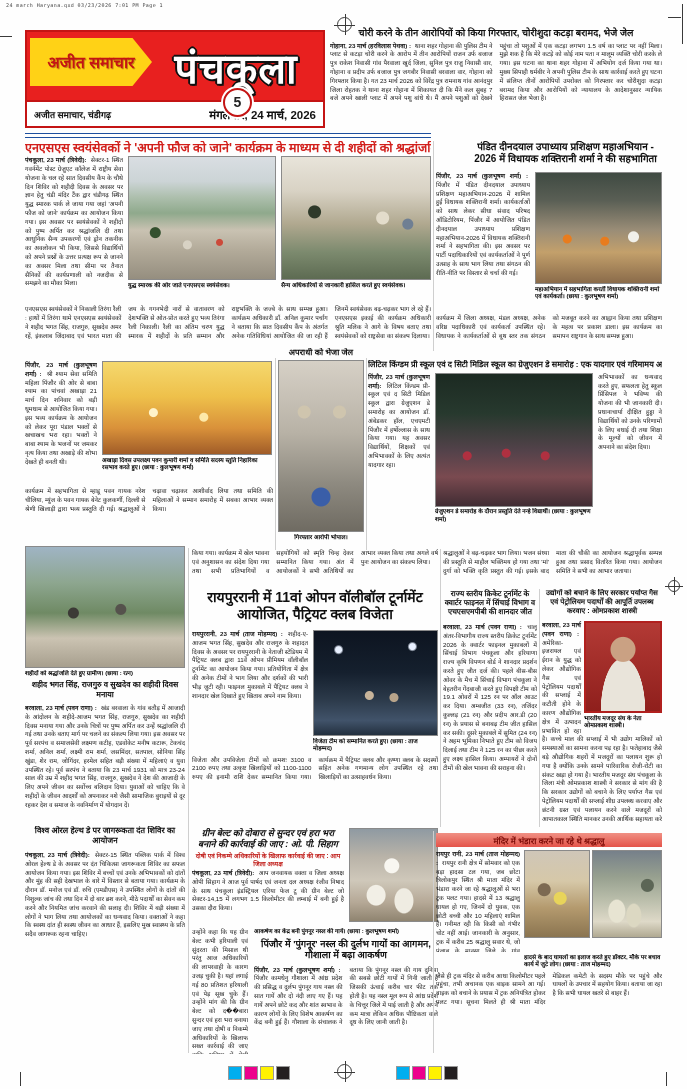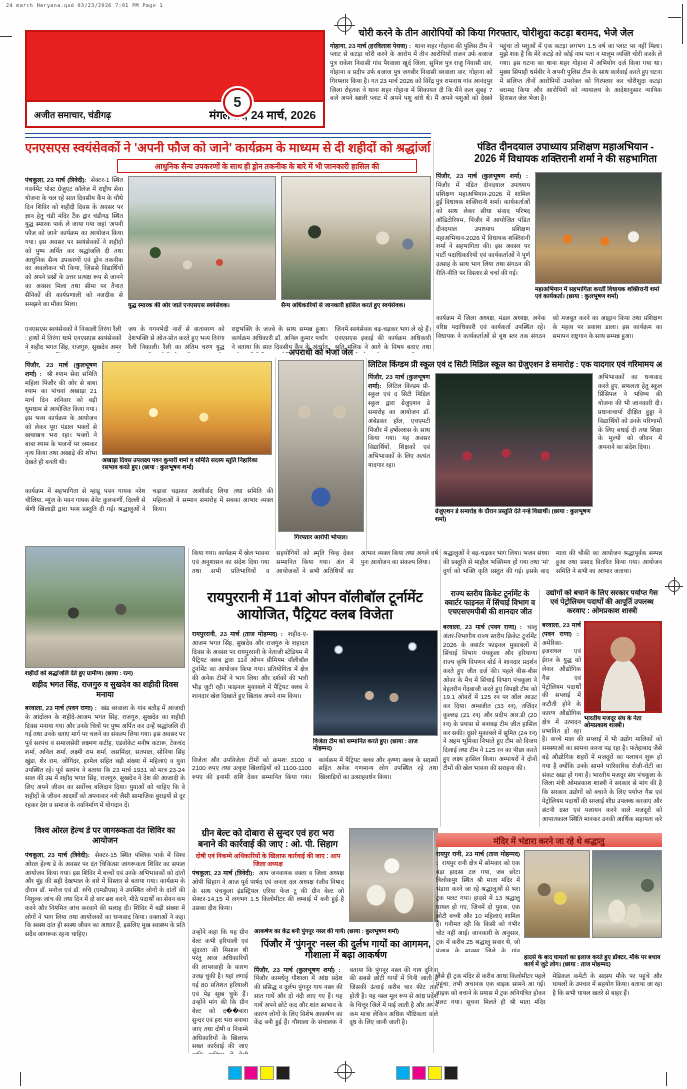--- a/index.html
+++ b/index.html
@@ -119,40 +119,45 @@
 <div class="page">
 
   <div class="abs printline mono" style="left:6px;top:2px;">24 march Haryana.qxd  03/23/2026  7:01 PM  Page 1</div>
   <div class="cross" style="left:337px;top:17px;"></div>
   <div class="tick" style="left:682px;top:4px;width:1px;height:40px;"></div>
   <div class="tick" style="left:668px;top:17px;width:13px;height:1px;"></div>
   <div class="tick" style="left:0;top:36px;width:12px;height:1px;"></div>
   <div class="cross" style="left:668px;top:580px;width:10px;height:10px;"></div>
 
   <div class="masthead" style="left:25px;top:30px;width:296px;height:94px;">
+    <div class="mast-top">
+      <div class="mast-flag">
+        <span>अजीत समाचार</span>
+      </div>
+      <div class="mast-city">पंचकूला</div>
+    </div>
     <div class="mast-bottom">
       <span class="mast-ed">अजीत समाचार, चंडीगढ़</span>
       <span class="mast-page">5</span>
       <span class="mast-date">मंगलवार, 24 मार्च, 2026</span>
     </div>
   </div>
 
   <div class="art" style="left:330px;top:27px;width:332px;height:106px;">
     <div class="hl nowrap" style="font-size:9.5px;">चोरी करने के तीन आरोपियों को किया गिरफ्तार, चोरीशुदा कटड़ा बरामद, भेजे जेल</div>
     <div class="body cols2" style="height:90px;margin-top:3px;">
       <b class="dl">गोहाना, 23 मार्च (हरविलास पेथवा) :</b>
       <span>थाना शहर गोहाना की पुलिस टीम ने प्लाट से कटड़ा चोरी करने के आरोप में तीन आरोपियों राजन उर्फ बजाज पुत्र राकेश निवासी गांव पैरवाला खुर्द जिला, सुनिल पुत्र राजु निवासी वार, गोहाना व प्रदीप उर्फ बजाज पुत्र जगबीर निवासी बरवाला वार, गोहाना को गिरफ्तार किया है। गत 23 मार्च 2026 को विरेंद्र पुत्र रामनाथ गांव आनंदपुर जिला रोहतक ने थाना शहर गोहाना में शिकायत दी कि मैंने कल सुबह 7 बजे अपने खाली प्लाट में अपने पशु बांधे थे। मैं अपने पशुओं को देखने पहुंचा तो पशुओं में एक कटड़ा लगभग 1.5 वर्ष का प्लाट पर नहीं मिला। मुझे शक है कि मेरे कटड़े को कोई नाम पता न मालूम व्यक्ति चोरी करके ले गया। इस घटना का थाना शहर गोहाना में अभियोग दर्ज किया गया था। मुख्य सिपाही धर्मबीर ने अपनी पुलिस टीम के साथ कार्रवाई करते हुए घटना में संलिप्त तीनों आरोपियों उपरोक्त को गिरफ्तार कर चोरीशुदा कटड़ा बरामद किया और आरोपियों को न्यायालय के आदेशानुसार न्यायिक हिरासत जेल भेजा है।</span>
     </div>
   </div>
 
   <div class="blue-rule" style="left:25px;top:133px;width:406px;"></div>
 
   <div class="art" style="left:25px;top:141px;width:406px;height:212px;">
     <div class="hl hl-red nowrap" style="font-size:12.5px;">एनएसएस स्वयंसेवकों ने 'अपनी फौज को जाने' कार्यक्रम के माध्यम से दी शहीदों को श्रद्धांजलि</div>
-    <div class="subhead-box" style="margin:3px 0 3px 92px;width:300px;box-sizing:border-box;">आधुनिक सैन्य उपकरणों के साथ ही ड्रोन तकनीक के बारे में भी जानकारी हासिल की</div>
     <div class="row">
       <div class="body" style="width:98px;height:146px;">
         <b class="dl">पंचकूला, 23 मार्च (त्रिवेदी):</b>
         <span>सेक्टर-1 स्थित गवर्नमेंट पोस्ट ग्रेजुएट कॉलेज में राष्ट्रीय सेवा योजना के चल रहे सात दिवसीय कैंप के चौथे दिन शिविर को शहीदी दिवस के अवसर पर ज्ञान हेतु चंडी मंदिर टैंक द्वार चंडीगढ़ स्थित युद्ध स्मारक पार्क ले जाया गया जहां 'अपनी फौज को जाने' कार्यक्रम का आयोजन किया गया। इस अवसर पर स्वयंसेवकों ने शहीदों को पुष्प अर्पित कर श्रद्धांजलि दी तथा आधुनिक सैन्य उपकरणों एवं ड्रोन तकनीक का अवलोकन भी किया, जिससे विद्यार्थियों को अपने प्रश्नों के उत्तर प्रत्यक्ष रूप से जानने का अवसर मिला तथा सीमा पर तैनात सैनिकों की कार्यप्रणाली को नजदीक से समझने का मौका मिला।</span>
       </div>
       <figure style="width:148px;margin-left:5px;">
         <div class="ph ph-nss1" style="height:124px;"></div>
         <figcaption class="cap">युद्ध स्मारक की ओर जाते एनएसएस स्वयंसेवक।</figcaption>
       </figure>
       <figure style="width:150px;margin-left:5px;">
@@ -285,21 +290,21 @@
     <div class="hl" style="font-size:8px;height:22px;">विश्व ओरल हेल्थ डे पर जागरूकता दंत शिविर का आयोजन</div>
     <div class="body" style="height:200px;margin-top:3px;">
       <b class="dl">पंचकूला, 23 मार्च (त्रिवेदी):</b>
       <span>सेक्टर-15 स्थित पब्लिक पार्क में विश्व ओरल हेल्थ डे के अवसर पर दंत चिकित्सा जागरूकता शिविर का सफल आयोजन किया गया। इस शिविर में बच्चों एवं उनके अभिभावकों को दांतों और मुंह की सही देखभाल के बारे में विस्तार से बताया गया। कार्यक्रम के दौरान डॉ. मनोज एवं डॉ. रुचि (एमडीएस) ने उपस्थित लोगों के दांतों की निशुल्क जांच की तथा दिन में दो बार ब्रश करने, मीठे पदार्थों का सेवन कम करने और नियमित जांच करवाने की सलाह दी। शिविर में बड़ी संख्या में लोगों ने भाग लिया तथा आयोजकों का धन्यवाद किया। वक्ताओं ने कहा कि स्वस्थ दांत ही स्वस्थ जीवन का आधार हैं, इसलिए मुख स्वास्थ्य के प्रति सदैव जागरूक रहना चाहिए।</span>
     </div>
   </div>
 
   <div class="art" style="left:192px;top:828px;width:246px;height:228px;">
     <div class="row">
       <div style="width:152px;">
-        <div class="hl" style="font-size:9px;height:24px;">ग्रीन बेल्ट को दोबारा से सुन्दर एवं हरा भरा बनाने की कार्रवाई की जाए : ओ. पी. सिहाग</div>
+        <div class="hl" style="font-size:9px;height:24px;font-style:italic;">ग्रीन बेल्ट को दोबारा से सुन्दर एवं हरा भरा बनाने की कार्रवाई की जाए : ओ. पी. सिहाग</div>
         <div class="subhead-red">दोषी एवं निकम्मे अधिकारियों के खिलाफ कार्रवाई की जाए : आप जिला अध्यक्ष</div>
         <div class="body" style="height:56px;margin-top:2px;">
           <b class="dl">पंचकूला, 23 मार्च (त्रिवेदी):</b>
           <span>आप जनवायक वक्ता व जिला अध्यक्ष ओपी सिहाग ने आज पूर्व पार्षद एवं जनता दल अध्यक्ष रंजीव निषाद के साथ पंचकूला इंडस्ट्रियल एरिया फेज टू की ग्रीन बेल्ट जो सेक्टर-14,15 में लगभग 1.5 किलोमीटर की लम्बाई में बनी हुई है उसका दौरा किया।</span>
         </div>
       </div>
       <figure style="width:89px;margin-left:5px;">
         <div class="ph ph-cows" style="height:94px;"></div>
       </figure>
     </div>

